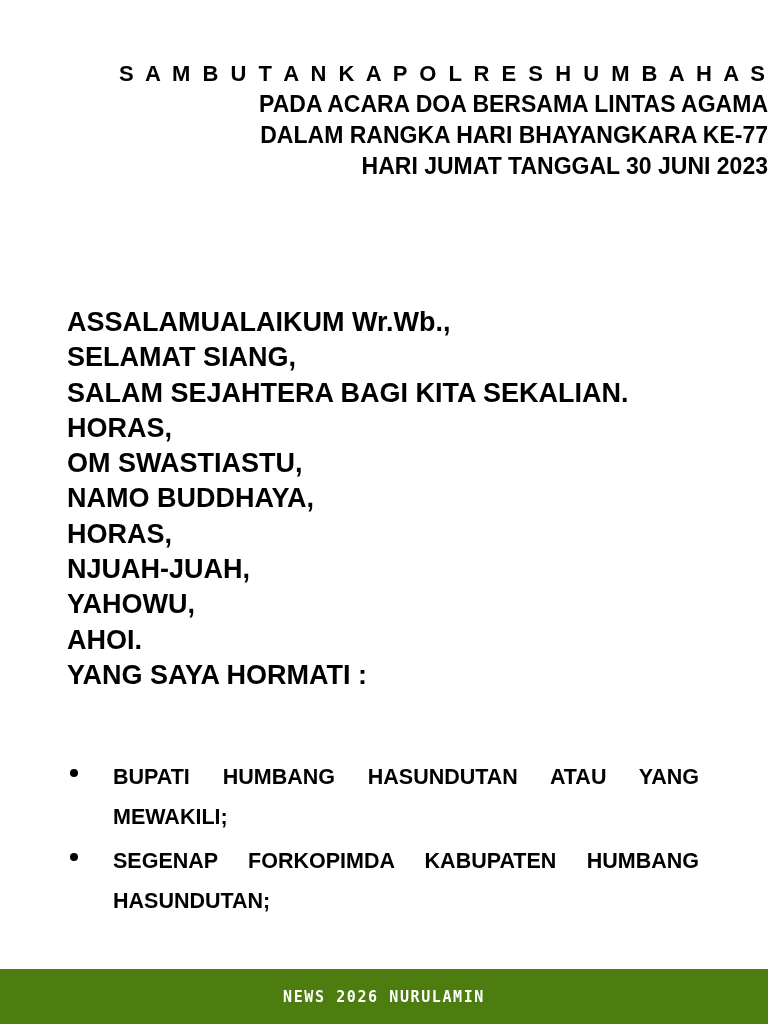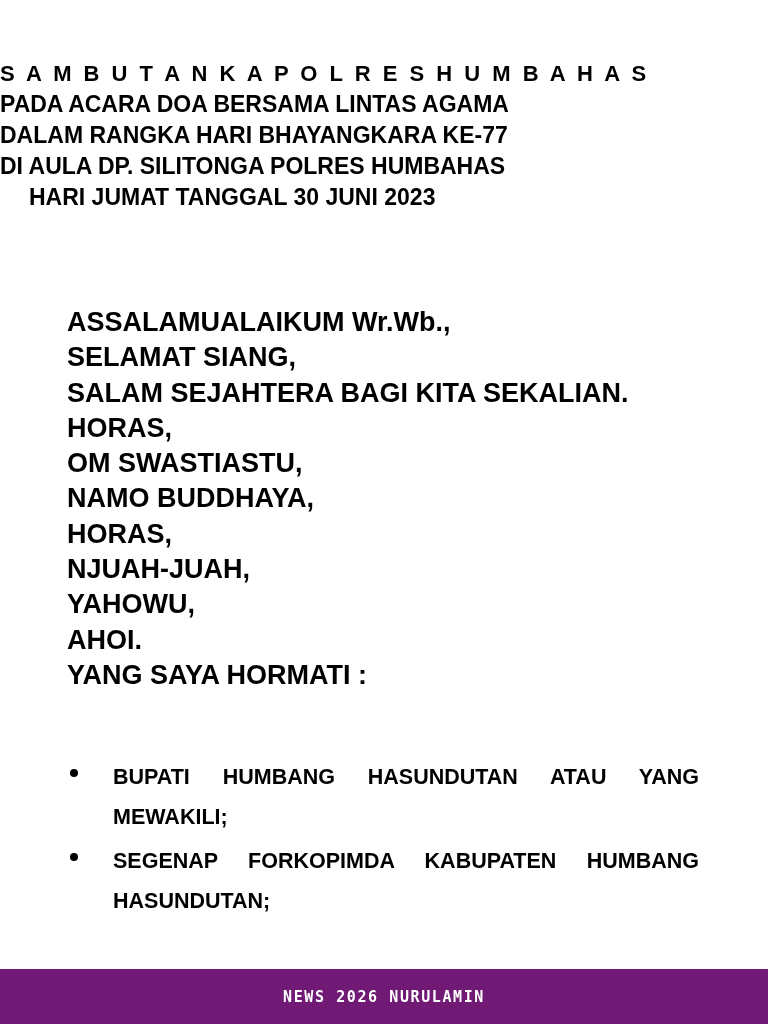--- a/index.html
+++ b/index.html
@@ -24,21 +24,21 @@
     height: 1024px;
     background: #ffffff;
   }
 
   
   #title-block {
     position: absolute;
     left: 0;
     top: 58px;
     width: 768px;
-    text-align: left;
+    text-align: right;
   }
   .title-line {
     font-size: 23px;
     font-weight: bold;
     line-height: 31px;
     letter-spacing: 0px;
     white-space: nowrap;
     color: #000;
   }
   .title-line.spaced {
@@ -97,21 +97,21 @@
     hyphens: none;
   }
 
   
   #footer-bar {
     position: absolute;
     left: 0;
     top: 969px;
     width: 768px;
     height: 55px;
-    background: #701a75;
+    background: #4d7c0f;
     display: flex;
     align-items: center;
     justify-content: center;
   }
   #footer-text {
     font-family: "DejaVu Sans Mono", monospace;
     font-size: 15px;
     font-weight: bold;
     color: #ffffff;
     letter-spacing: 1.6px;
@@ -120,21 +120,20 @@
 </style>
 </head>
 <body>
 
 <div id="page">
 
   <div id="title-block">
     <div class="title-line spaced">S A M B U T A N  K A P O L R E S  H U M B A H A S</div>
     <div class="title-line">PADA ACARA DOA BERSAMA LINTAS AGAMA</div>
     <div class="title-line">DALAM RANGKA HARI BHAYANGKARA KE-77</div>
-    <div class="title-line">DI AULA DP. SILITONGA POLRES HUMBAHAS</div>
     <div class="title-line underlined">HARI JUMAT TANGGAL 30 JUNI 2023</div>
   </div>
 
   <div id="body-block">
     <div class="greeting-line">ASSALAMUALAIKUM Wr.Wb.,</div>
     <div class="greeting-line">SELAMAT SIANG,</div>
     <div class="greeting-line">SALAM SEJAHTERA BAGI KITA SEKALIAN.</div>
     <div class="greeting-line">HORAS,</div>
     <div class="greeting-line">OM SWASTIASTU,</div>
     <div class="greeting-line">NAMO BUDDHAYA,</div>

